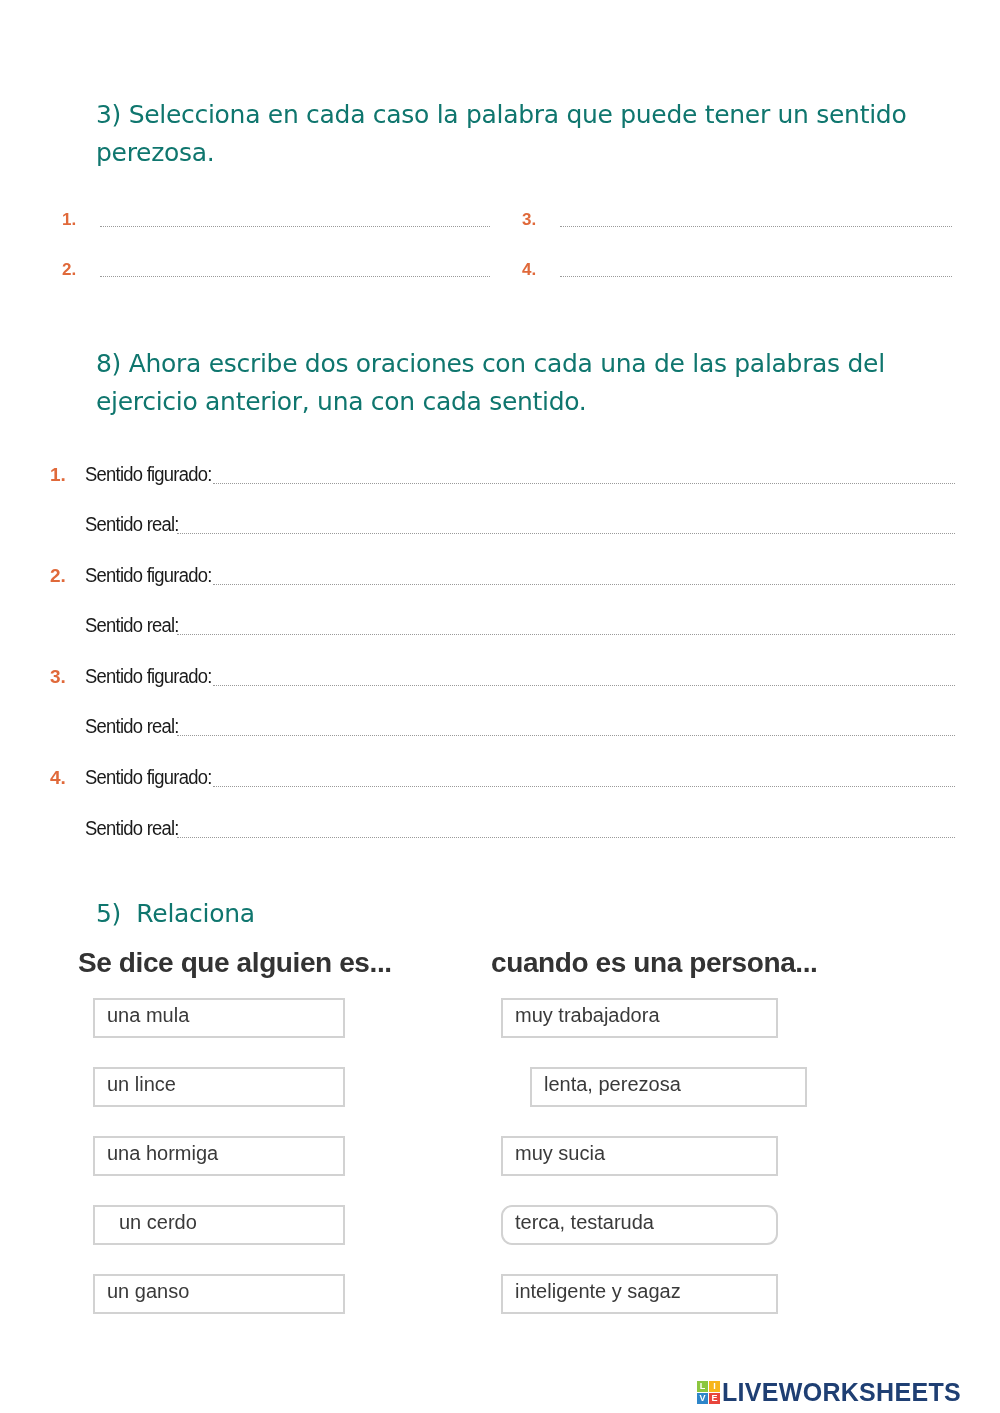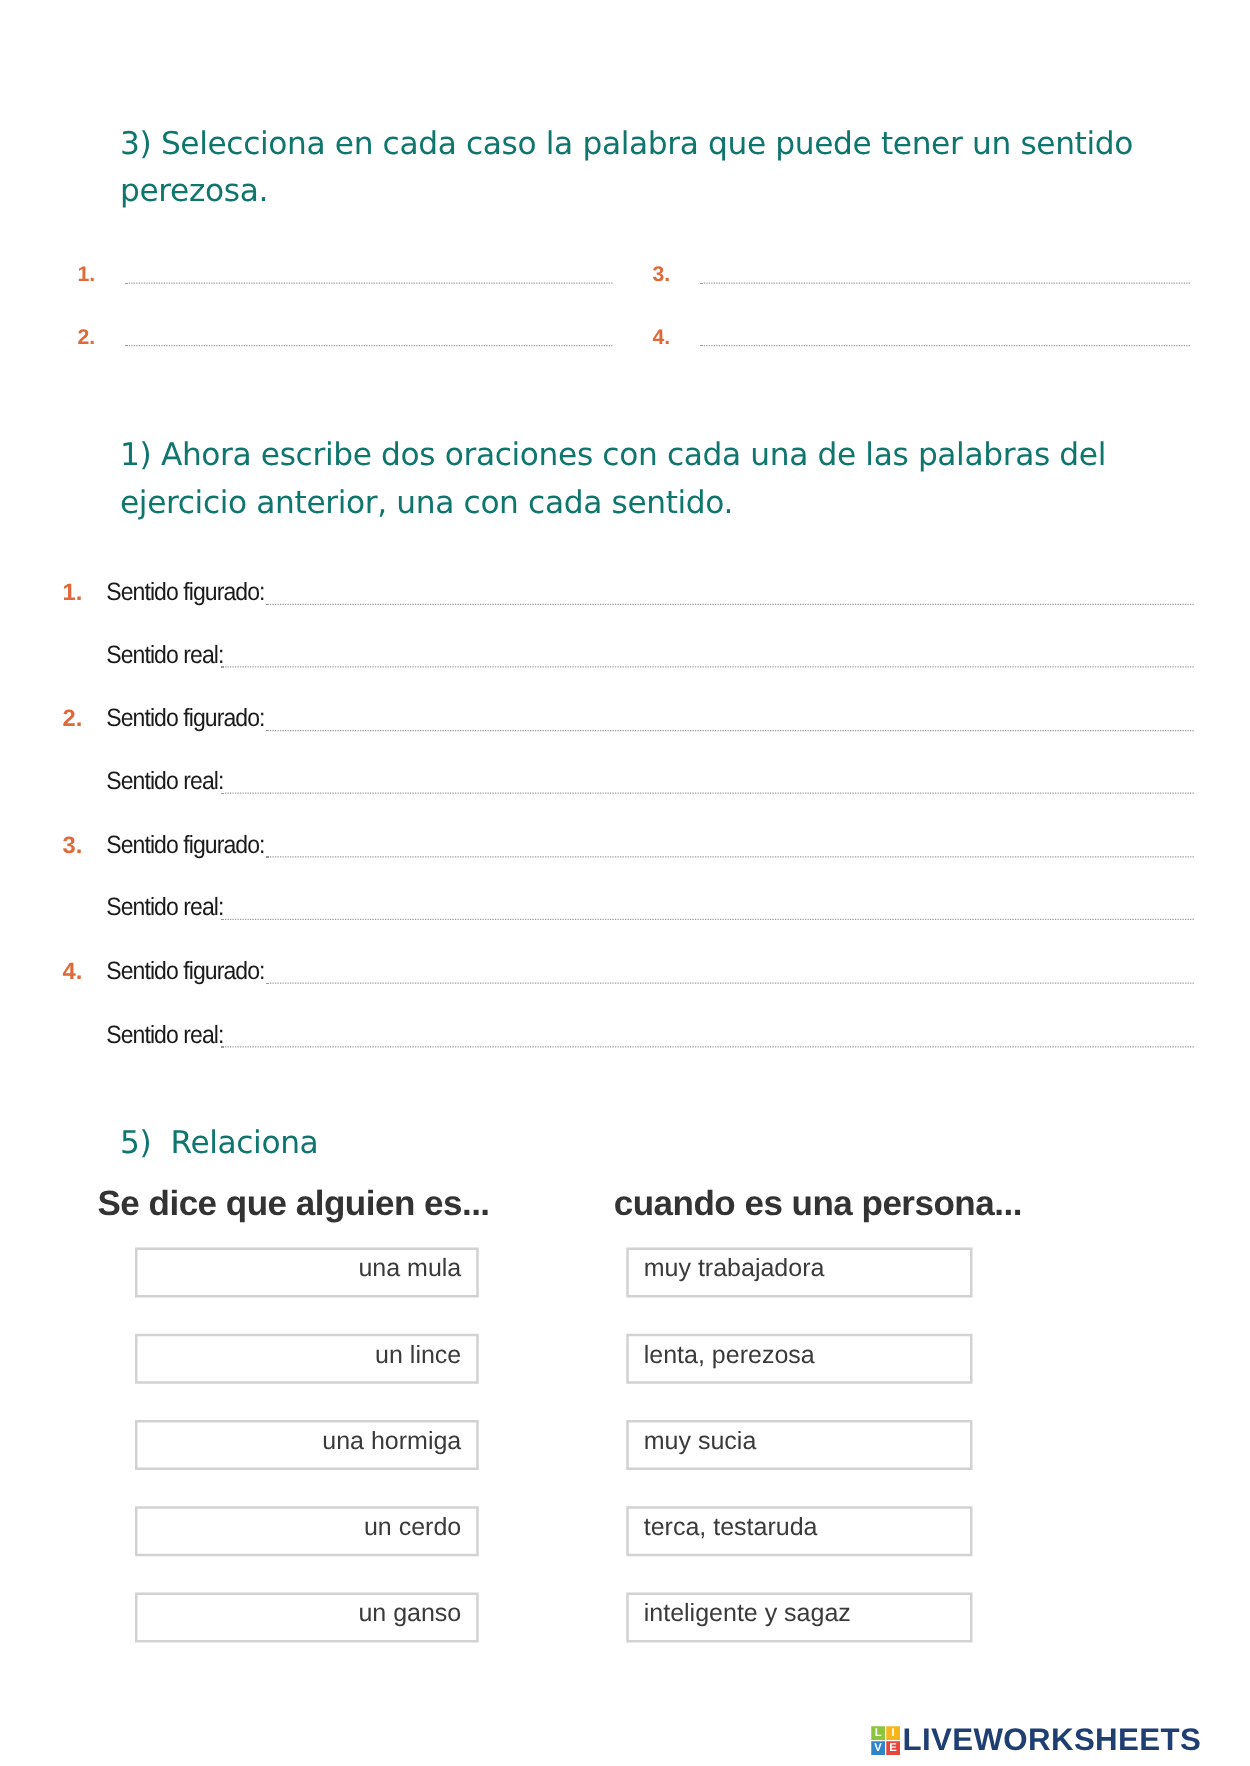--- a/index.html
+++ b/index.html
@@ -40,21 +40,21 @@
   
   .col-head {
     position: absolute; font-family: "Liberation Sans", sans-serif; font-weight: bold;
     font-size: 28px; color: #333; letter-spacing: -0.4px;
   }
   .box {
     position: absolute; height: 40px; border: 2px solid #d2d2d2; background: #fff;
     font-family: "Liberation Sans", sans-serif; font-size: 20px; color: #3a3a3a;
     padding: 2px 12px; line-height: 26px; cursor: pointer;
   }
-  .box.left { left: 108px; width: 275px; text-align: right; }
+  .box.left { left: 93px; width: 252px; }
   .box.right { left: 501px; width: 277px; }
 
   
   .logo { position: absolute; left: 697px; top: 1378px; display: flex; align-items: center; }
   .logo .tiles { display: grid; grid-template-columns: 11px 11px; grid-template-rows: 11px 11px; gap: 1px; margin-right: 2px; }
   .logo .tile { font-family: "Liberation Sans", sans-serif; font-weight: bold; font-size: 9px; color: #fff; text-align: center; line-height: 11px; }
   .logo .word { font-family: "Liberation Sans", sans-serif; font-weight: bold; font-size: 25px; color: #1f3f73; letter-spacing: 0.3px; }
 </style>
 </head>
 <body>
@@ -79,21 +79,21 @@
   <span class="line"></span>
   <input type="text" style="position: absolute; left: 38px; width: 392px; top: 0px;" value="">
 </div>
 <div class="ans3" style="left:522px; top:260px; width:430px;">
   <span class="num">4.</span>
   <span class="line"></span>
   <input type="text" style="position: absolute; left: 38px; width: 392px; top: 0px;" value="">
 </div>
 
 <div class="heading" style="top:345px;">
-  <div>1) Ahora escribe dos oraciones con cada una de las palabras del</div>
+  <div>8) Ahora escribe dos oraciones con cada una de las palabras del</div>
   <div>ejercicio anterior, una con cada sentido.</div>
 </div>
 
 <div class="row4" style="top:462px;">
   <span class="num">1.</span>
   <span class="lbl">Sentido figurado:</span>
   <span class="fill"><input type="text" value="" style=""></span>
 </div>
 <div class="row4" style="top:512px;">
   <span class="num"></span>
@@ -139,23 +139,23 @@
 <div class="col-head" style="left:78px; top:947px;">Se dice que alguien es...</div>
 <div class="col-head" style="left:491px; top:947px;">cuando es una persona...</div>
 
 <div class="box left" style="top:998px;">una mula</div>
 <div class="box left" style="top:1067px;">un lince</div>
 <div class="box left" style="top:1136px;">una hormiga</div>
 <div class="box left" style="top:1205px;padding-left:24px;">un cerdo</div>
 <div class="box left" style="top:1274px;">un ganso</div>
 
 <div class="box right" style="top:998px;">muy trabajadora</div>
-<div class="box right" style="top:1067px;">lenta, perezosa</div>
+<div class="box right" style="top:1067px;margin-left:29px;">lenta, perezosa</div>
 <div class="box right" style="top:1136px;">muy sucia</div>
-<div class="box right" style="top:1205px;">terca, testaruda</div>
+<div class="box right" style="top:1205px;border-radius:11px;">terca, testaruda</div>
 <div class="box right" style="top:1274px;">inteligente y sagaz</div>
 
 <div class="logo">
   <div class="tiles">
     <span class="tile" style="background:#8cc63f;">L</span>
     <span class="tile" style="background:#f7b51c;">I</span>
     <span class="tile" style="background:#2e86c9;">V</span>
     <span class="tile" style="background:#e8453c;">E</span>
   </div>
   <span class="word">LIVEWORKSHEETS</span>

